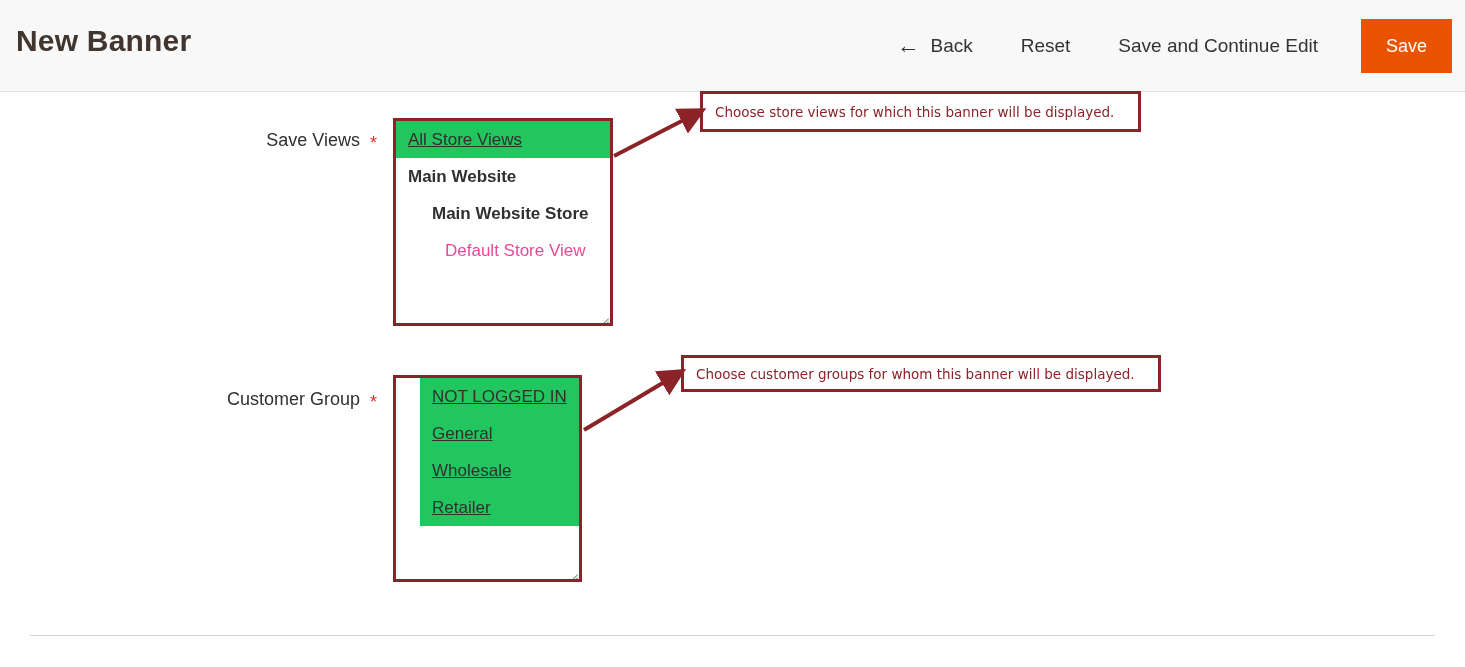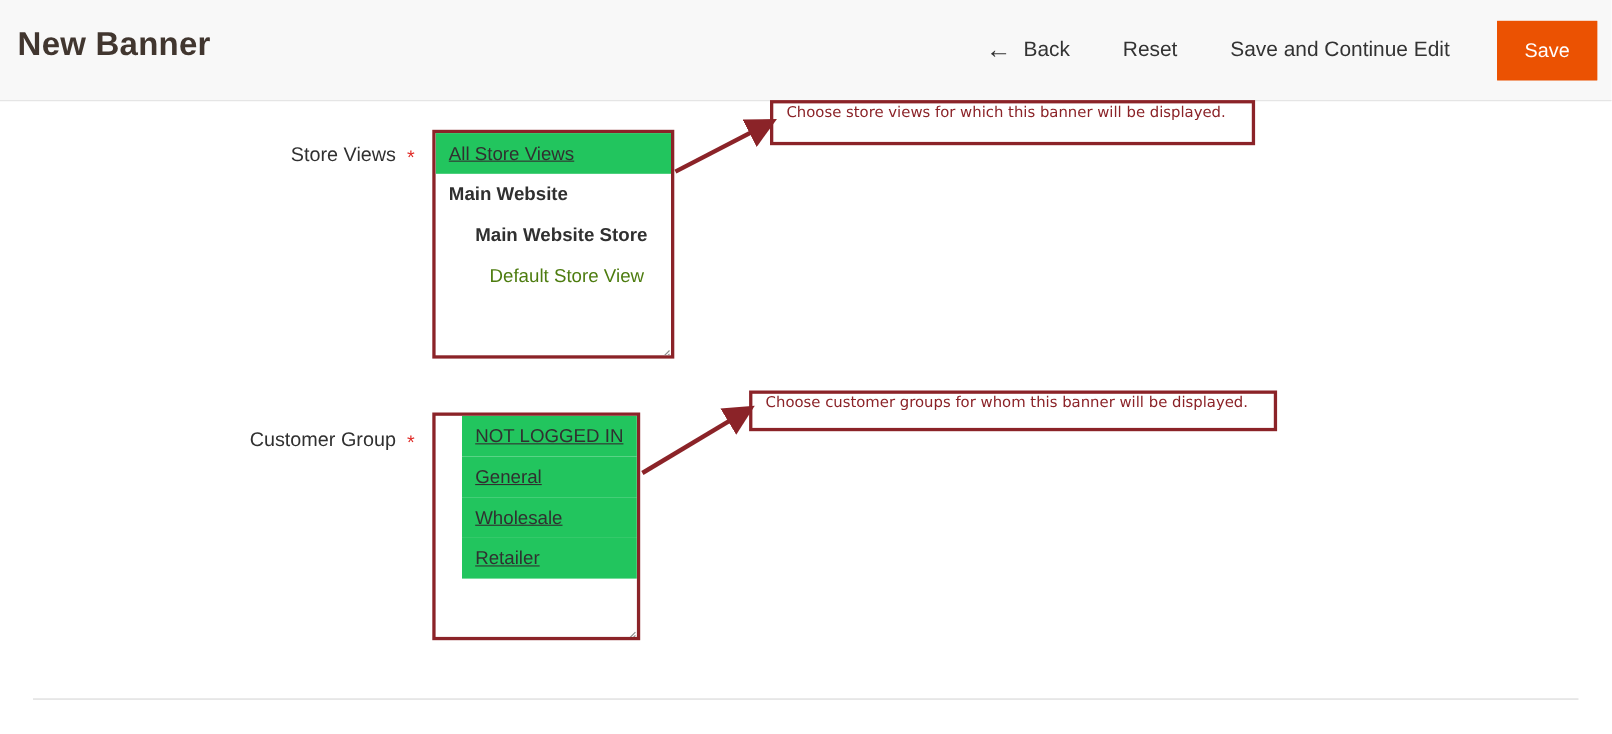--- a/index.html
+++ b/index.html
@@ -123,21 +123,21 @@
     padding-left: 12px;
     white-space: nowrap;
     box-sizing: border-box;
   }
   .ms-option.selected {
     background: #22c55e;
     text-decoration: underline;
   }
   .ms-option.lvl1 { font-weight: 700; }
   .ms-option.lvl2 { font-weight: 700; padding-left: 36px; }
-  .ms-option.lvl3 { font-weight: 400; padding-left: 49px; color: #4d7c0f; }
+  .ms-option.lvl3 { font-weight: 400; padding-left: 49px; color: #ec4899; }
 
   .resize-grip {
     position: absolute;
     right: 1px;
     bottom: 1px;
     width: 14px;
     height: 14px;
     pointer-events: none;
   }
   .resize-grip::before,
@@ -163,21 +163,21 @@
     transform-origin: 100% 100%;
   }
 
   
   .callout {
     position: absolute;
     border: 3px solid #8b2328;
     background: #ffffff;
     box-sizing: border-box;
     display: flex;
-    align-items: flex-start;
+    align-items: center;
     padding-left: 12px;
   }
   .callout-text {
     font-family: "DejaVu Sans", sans-serif;
     font-size: 13.5px;
     color: #8b2328;
     white-space: nowrap;
   }
   .annotation-layer {
     position: absolute;
@@ -217,21 +217,21 @@
       <span>Save and Continue Edit</span>
     </button>
 
     <button class="btn-primary">Save</button>
   </div>
 </div>
 
 <div class="form-body">
 
   <div class="field-row" style="left:0;top:0;width:1465px;height:260px;">
-    <div class="field-label" style="left:160px;top:38px;width:200px;">Store Views</div>
+    <div class="field-label" style="left:160px;top:38px;width:200px;">Save Views</div>
     <div class="req-star" style="left:370px;top:42px;">*</div>
 
     <div class="multiselect" style="left:393px;top:26px;width:220px;height:208px;">
       <div class="ms-option selected">All Store Views</div>
       <div class="ms-option lvl1">Main Website</div>
       <div class="ms-option lvl2">Main Website Store</div>
       <div class="ms-option lvl3">Default Store View</div>
       <div class="resize-grip"></div>
     </div>
   </div>

